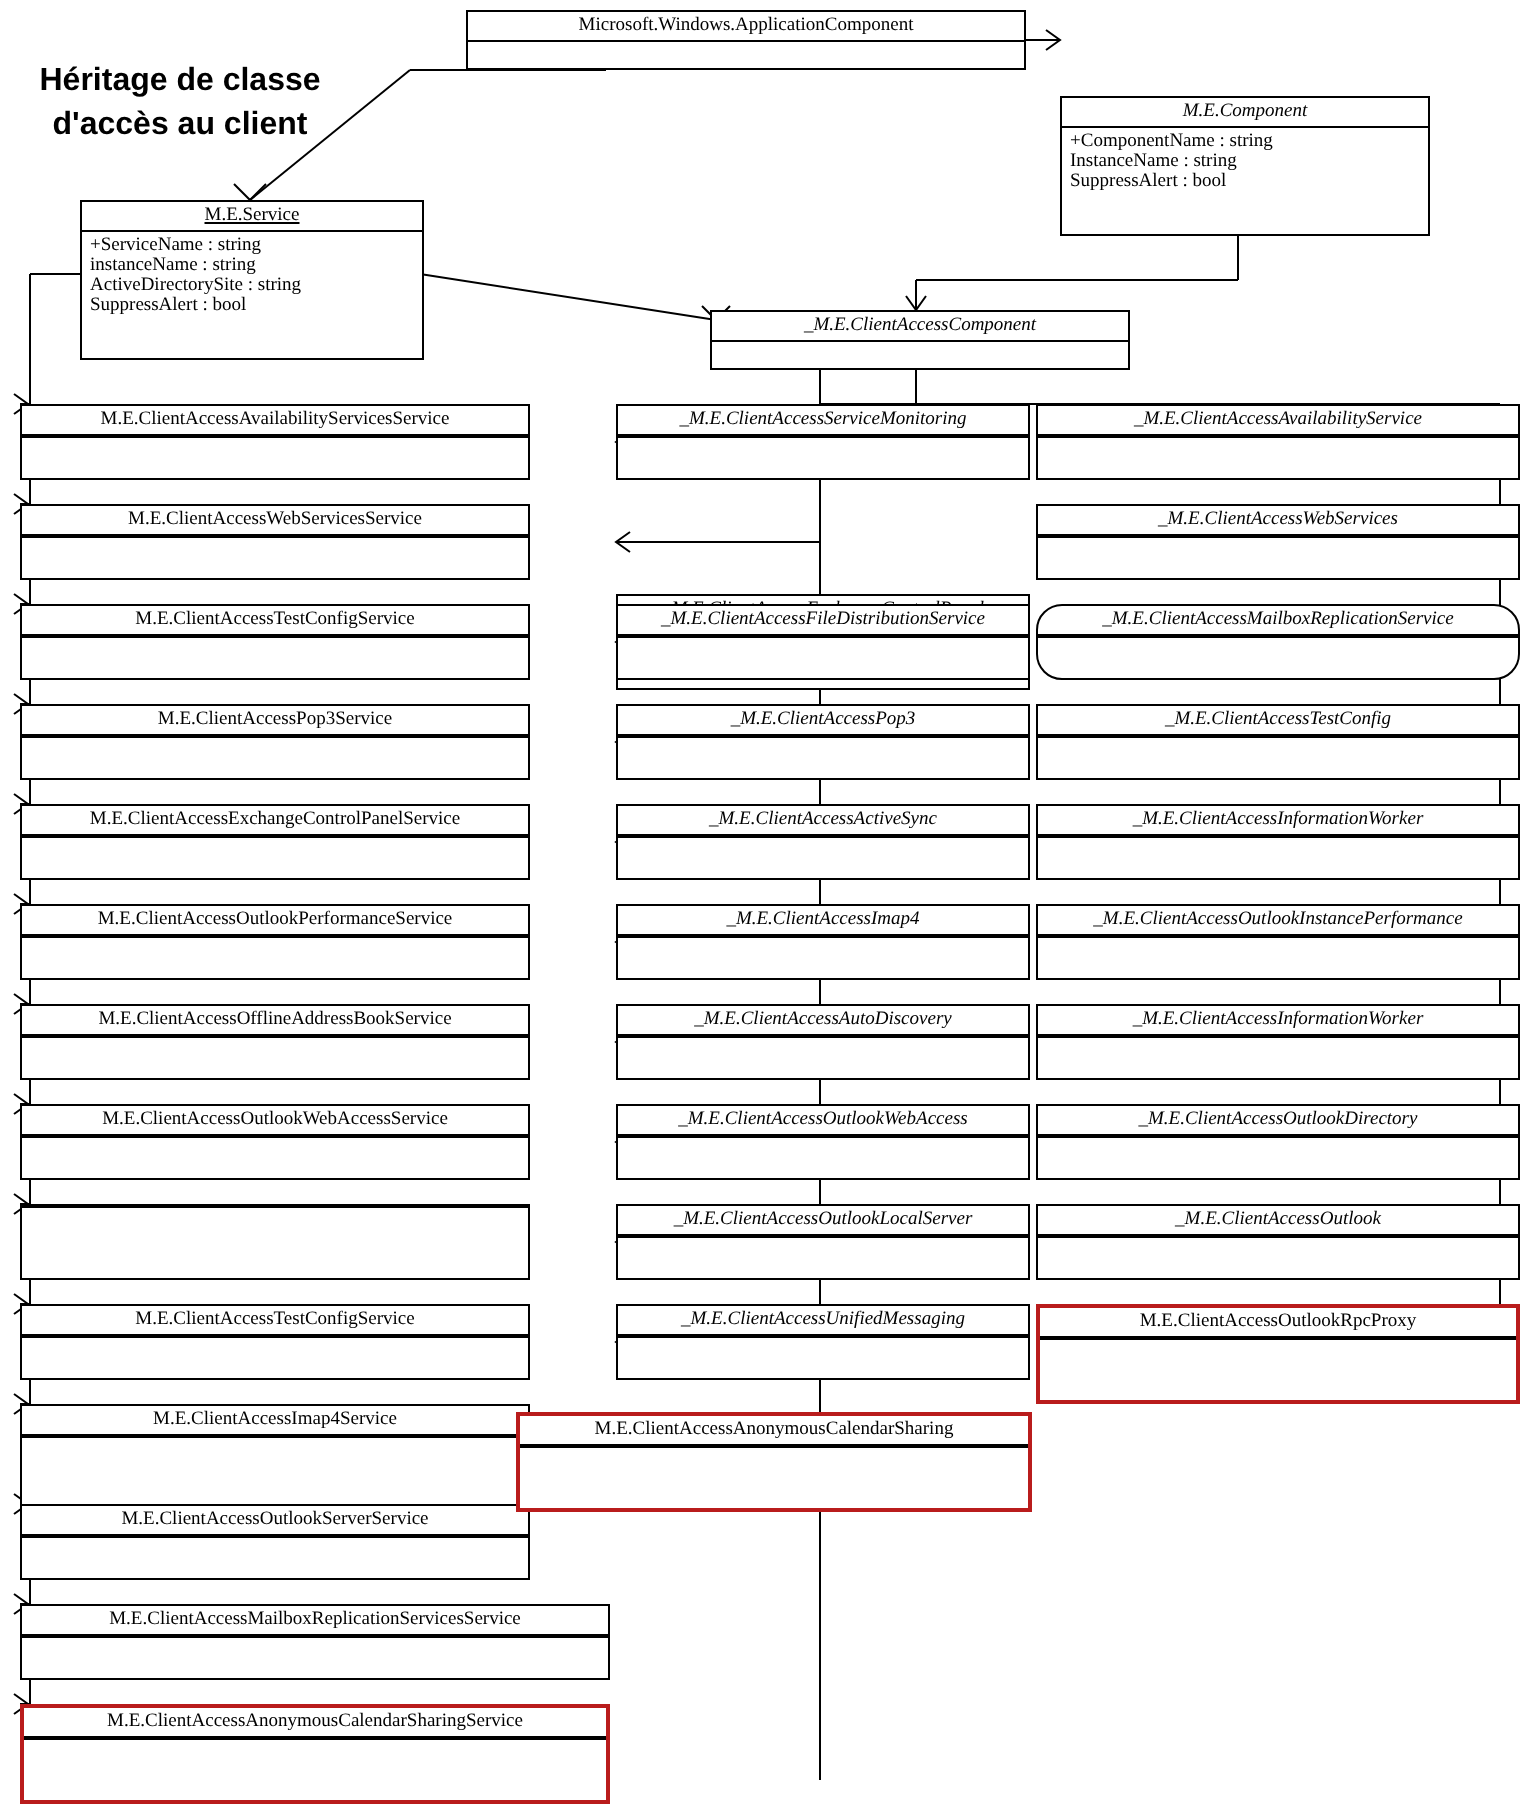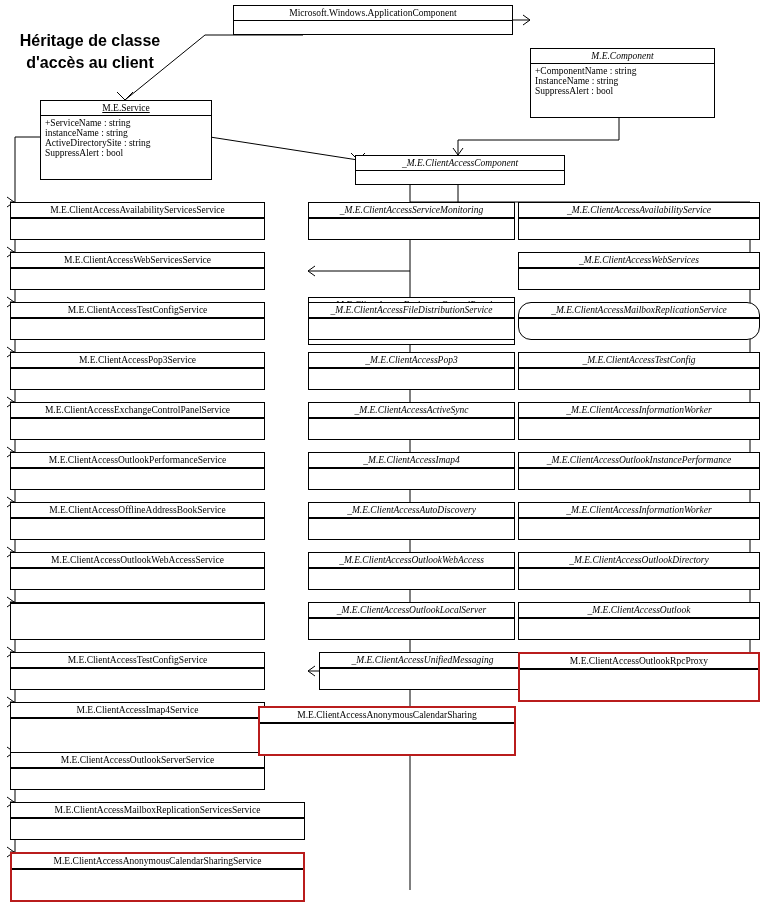--- a/index.html
+++ b/index.html
@@ -319,21 +319,21 @@
   <div class="uml-box" style="left:308px;top:552px;width:207px;height:38px;">
     <div class="box-title italic">_M.E.ClientAccessOutlookWebAccess</div>
     <div class="box-section"></div>
   </div>
 
   <div class="uml-box" style="left:308px;top:602px;width:207px;height:38px;">
     <div class="box-title italic">_M.E.ClientAccessOutlookLocalServer</div>
     <div class="box-section"></div>
   </div>
 
-  <div class="uml-box" style="left:308px;top:652px;width:207px;height:38px;margin-left:11px;">
+  <div class="uml-box" style="left:308px;top:652px;width:207px;height:38px;">
     <div class="box-title italic">_M.E.ClientAccessUnifiedMessaging</div>
     <div class="box-section"></div>
   </div>
 
   <div class="uml-box red-border" style="left:258px;top:706px;width:258px;height:50px;">
     <div class="box-title">M.E.ClientAccessAnonymousCalendarSharing</div>
     <div class="box-section"></div>
   </div>
 
   <div class="uml-box" style="left:518px;top:202px;width:242px;height:38px;">

